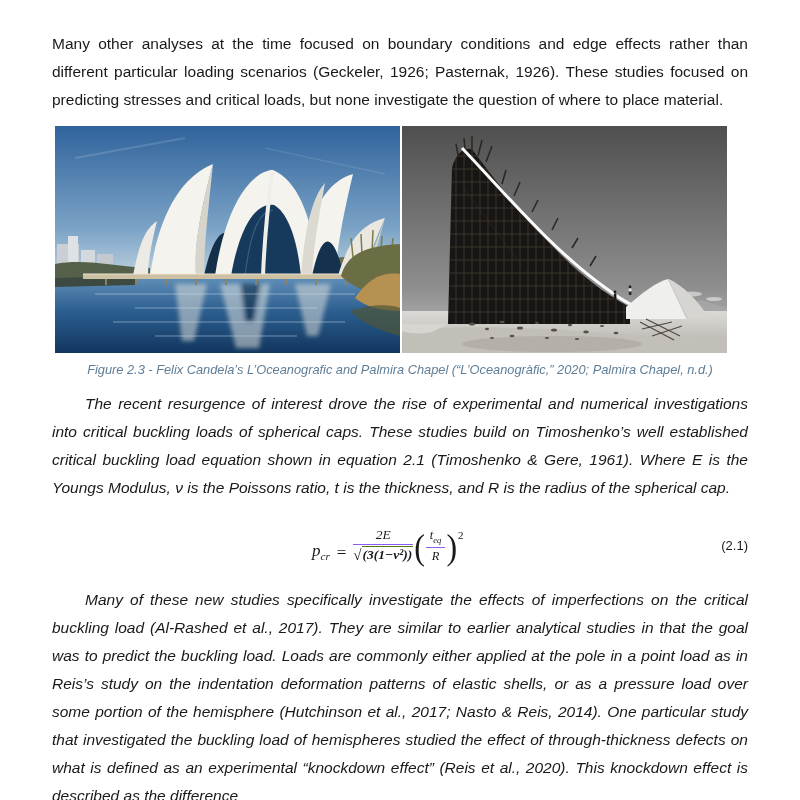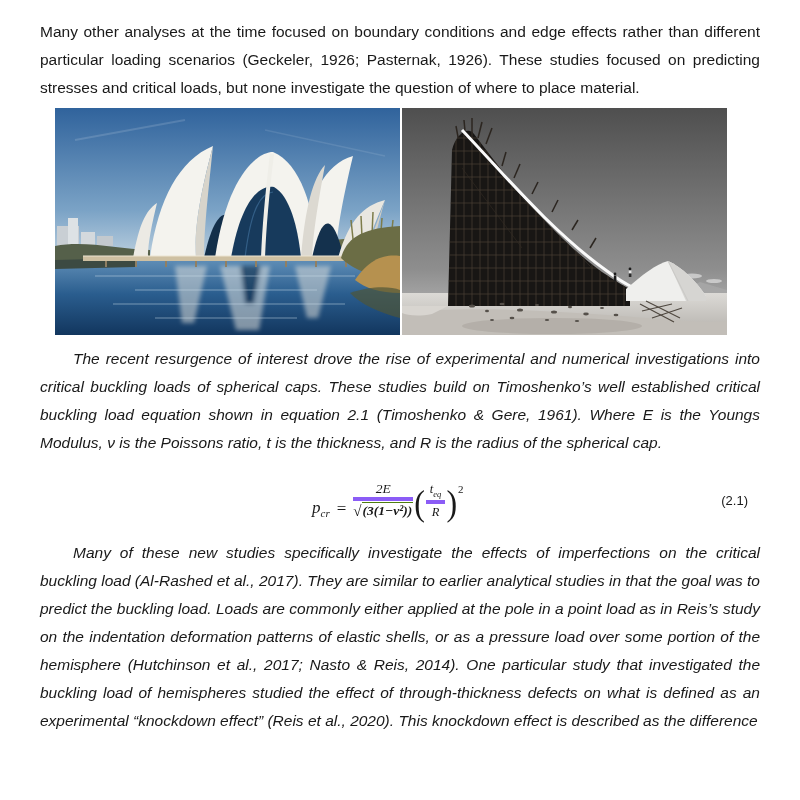--- a/index.html
+++ b/index.html
@@ -7,21 +7,21 @@
     position:relative;
     width:800px;height:800px;
     background:#ffffff;
     box-sizing:border-box;
     padding:18px 40px 0 40px;
     font-family:"Liberation Sans",sans-serif;
     color:#191919;
     overflow:hidden;
   }
   p.body-par{
-    margin:0;
+    margin:12px;
     font-size:15.5px;
     line-height:28px;
     text-align:justify;
     color:#191919;
   }
   p.indent{ text-indent:33px;font-style:italic; }
 
   .figure-block{ margin:6px 0 10px 0; }
   .photo-row{
     display:flex;
@@ -68,21 +68,21 @@
   .frac{
     display:inline-flex;
     flex-direction:column;
     align-items:center;
     vertical-align:middle;
     font-size:13.5px;
     line-height:1.15;
   }
   .frac .num{
     padding:0 4px 1px 4px;
-    border-bottom:4px solid #8b5cf6;
+    border-bottom:1px solid #8b5cf6;
     width:100%;
     box-sizing:border-box;
     text-align:center;
   }
   .frac .den{ padding-top:1px; display:flex; align-items:flex-start; }
   .radical-sign{ font-style:normal; font-size:15px; transform:translateY(1px); }
   .radicand{ border-top:1px solid #4d7c0f; padding:0 1px; font-style:italic;font-weight:bold; }
   .big-paren{
     font-size:32px;
     font-weight:300;
@@ -328,20 +328,21 @@
           <g stroke="#4e473f" stroke-width="1.2">
             <line x1="238" y1="196" x2="272" y2="214"></line>
               <line x1="244" y1="193" x2="278" y2="210"></line>
             <line x1="240" y1="203" x2="270" y2="196"></line>
               <line x1="250" y1="210" x2="280" y2="200"></line>
           </g>
         </svg>
       </div>
     </div>
 
+    <div class="figure-caption">Figure 2.3 - Felix Candela’s L’Oceanografic and Palmira Chapel (“L’Oceanogràfic,” 2020; Palmira Chapel, n.d.)</div>
   </div>
 
   <p class="body-par indent">The recent resurgence of interest drove the rise of experimental and numerical investigations into critical buckling loads of spherical caps. These studies build on Timoshenko’s well established critical buckling load equation shown in equation 2.1 (Timoshenko &amp; Gere, 1961). Where E is the Youngs Modulus, ν is the Poissons ratio, t is the thickness, and R is the radius of the spherical cap.</p>
 
   <div class="equation-row">
     <span class="equation">
       <span class="lhs"><span class="var">p</span><sub>cr</sub></span>
       <span class="eq-equals">=</span>
       <span class="frac">
         <span class="num var">2E</span>

